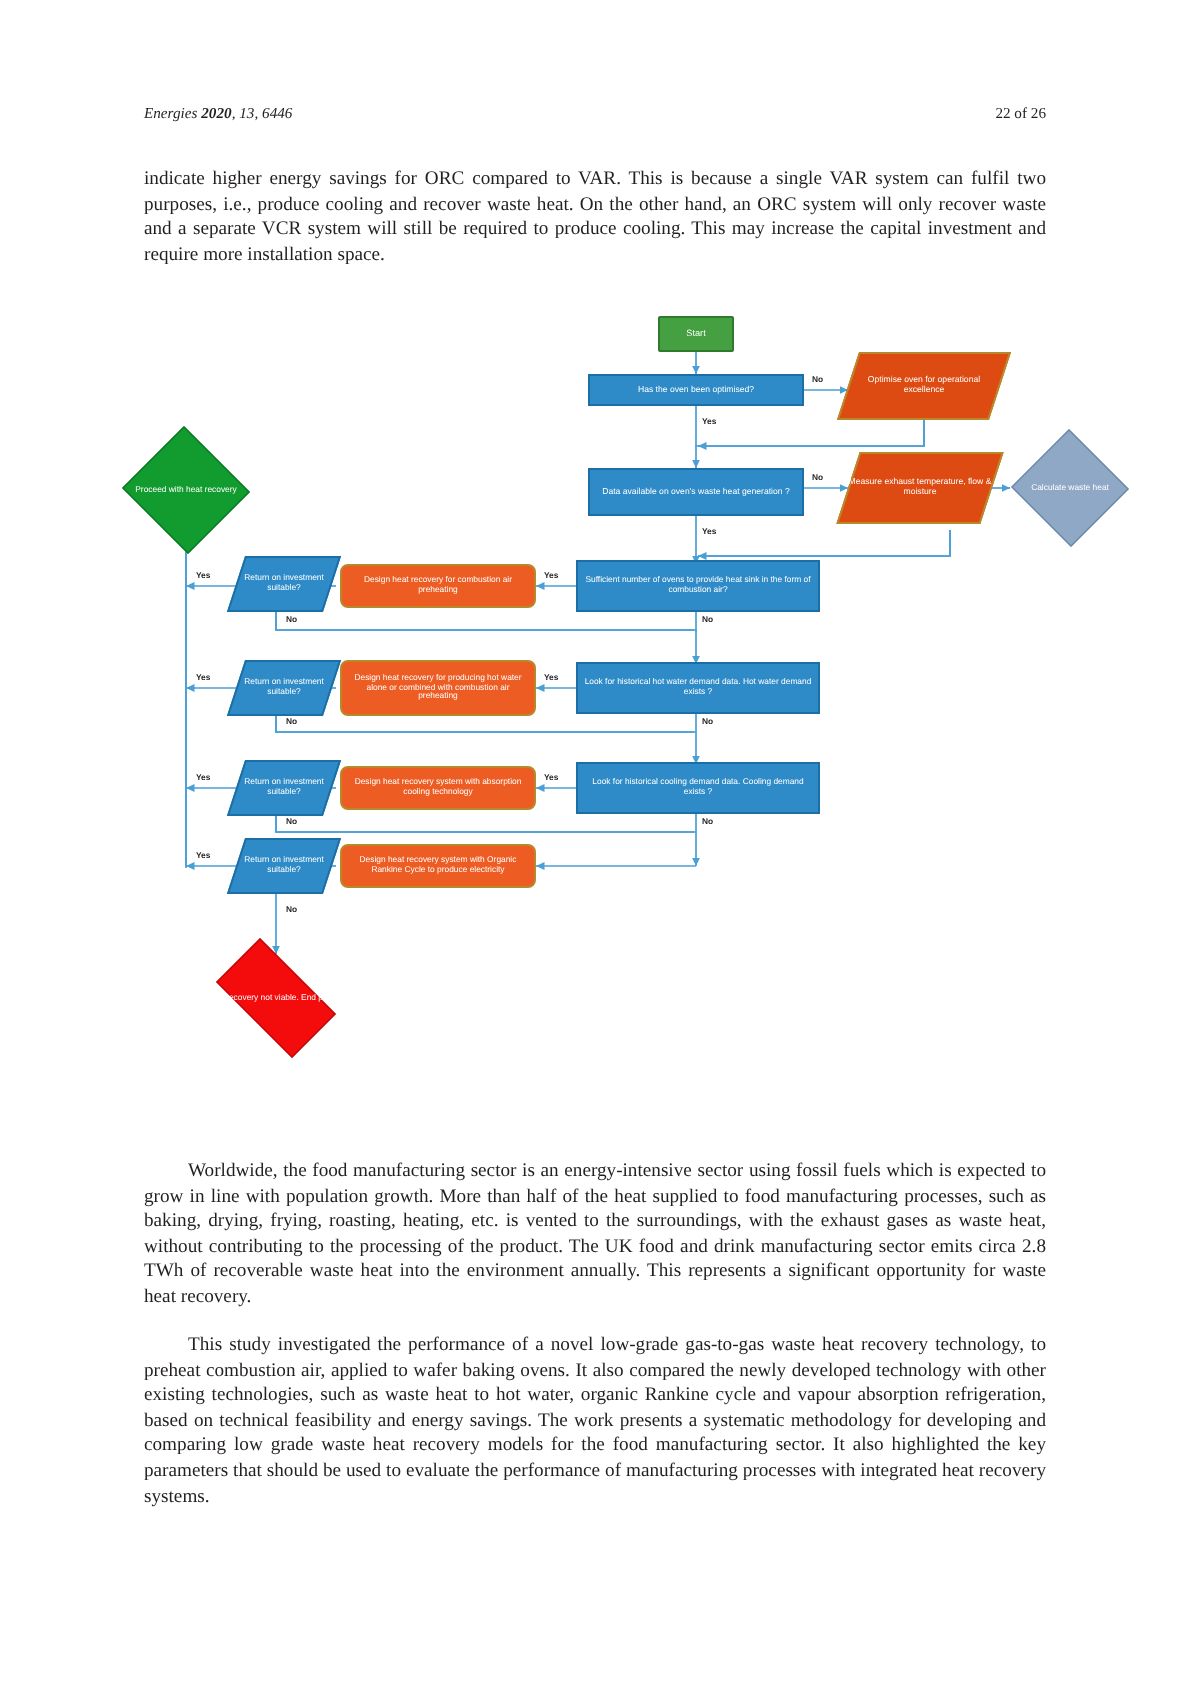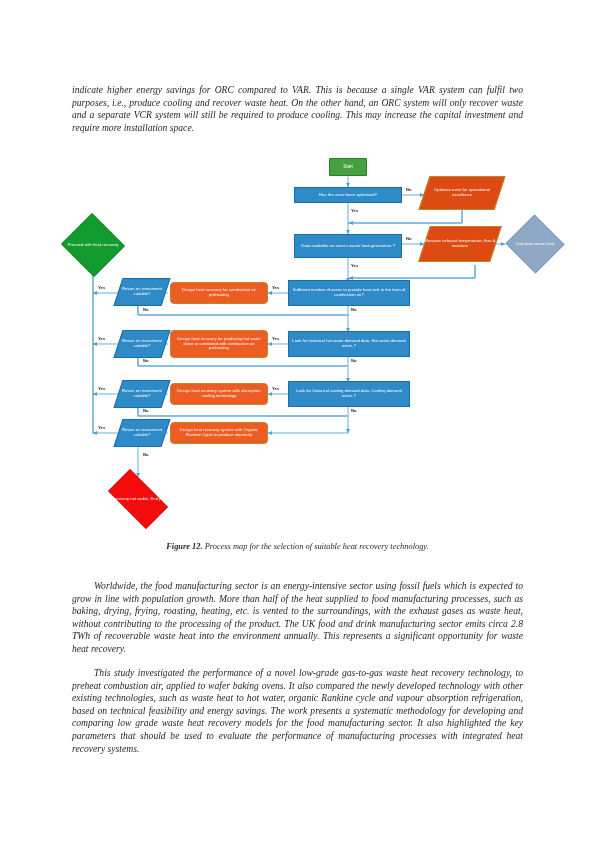--- a/index.html
+++ b/index.html
@@ -14,21 +14,21 @@
   .runhead{
     position:absolute;left:72px;top:52px;width:451px;
     display:flex;justify-content:space-between;align-items:baseline;
     font-size:7.6px;
   }
   .runhead .left{font-style:italic;}
   .runhead .left b{font-style:italic;font-weight:bold;}
   .runhead .right{font-size:7.6px;}
 
   
-  .col{position:absolute;left:72px;width:451px;font-style:italic;}
+  .col{position:absolute;left:72px;width:451px;}
   p.body{
     margin:0 0 0 0;font-size:9.6px;line-height:12.6px;
     text-align:justify;text-justify:inter-word;
     hyphens:none;
   }
   p.body.indent{text-indent:22px;}
   .sect-h{font-size:9.8px;font-weight:bold;letter-spacing:.1px;}
   .caption{font-size:8.4px;text-align:center;line-height:11px;}
   .caption b{font-weight:bold;}
 
@@ -78,20 +78,29 @@
   .edge-label{
     position:absolute;font-family:"Liberation Sans",sans-serif;
     font-size:4.2px;color:#231f20;font-weight:bold;white-space:nowrap;
   }
 </style>
 </head>
 <body>
 
 <div class="page">
 
+  <div class="runhead">
+    <div class="left">
+      <span>Energies</span>
+      <b>2020</b><span>,</span>
+      <span>13</span><span>,</span>
+      <span>6446</span>
+    </div>
+    <div class="right">22 of 26</div>
+  </div>
 
   <div class="col" style="top:84px;">
     <p class="body">indicate higher energy savings for ORC compared to VAR. This is because a single VAR system can fulfil two purposes, i.e., produce cooling and recover waste heat. On the other hand, an ORC system will only recover waste and a separate VCR system will still be required to produce cooling. This may increase the capital investment and require more installation space.</p>
   </div>
 
   <div id="chart">
 
     <svg width="451" height="385" viewBox="0 0 451 385">
       <defs>
         <marker id="ah" markerWidth="6" markerHeight="6" refX="5" refY="3" orient="auto">
@@ -275,26 +284,20 @@
       <div class="edge-label" style="left:279px;top:256px;">No</div>
       <div class="edge-label" style="left:26px;top:234px;">Yes</div>
       <div class="edge-label" style="left:71px;top:256px;">No</div>
 
       <div class="edge-label" style="left:26px;top:273px;">Yes</div>
       <div class="edge-label" style="left:71px;top:300px;">No</div>
 
     </div>
   </div>
 
-  <div class="col" style="top:541px;">
-    <div class="caption">
-      <b>Figure 12.</b>
-      <span>Process map for the selection of suitable heat recovery technology.</span>
-    </div>
-  </div>
 
 
   <div class="col" style="top:580px;">
     <p class="body indent">Worldwide, the food manufacturing sector is an energy-intensive sector using fossil fuels which is expected to grow in line with population growth. More than half of the heat supplied to food manufacturing processes, such as baking, drying, frying, roasting, heating, etc. is vented to the surroundings, with the exhaust gases as waste heat, without contributing to the processing of the product. The UK food and drink manufacturing sector emits circa 2.8 TWh of recoverable waste heat into the environment annually. This represents a significant opportunity for waste heat recovery.</p>
   </div>
 
   <div class="col" style="top:667px;">
     <p class="body indent">This study investigated the performance of a novel low-grade gas-to-gas waste heat recovery technology, to preheat combustion air, applied to wafer baking ovens. It also compared the newly developed technology with other existing technologies, such as waste heat to hot water, organic Rankine cycle and vapour absorption refrigeration, based on technical feasibility and energy savings. The work presents a systematic methodology for developing and comparing low grade waste heat recovery models for the food manufacturing sector. It also highlighted the key parameters that should be used to evaluate the performance of manufacturing processes with integrated heat recovery systems.</p>
   </div>
 

